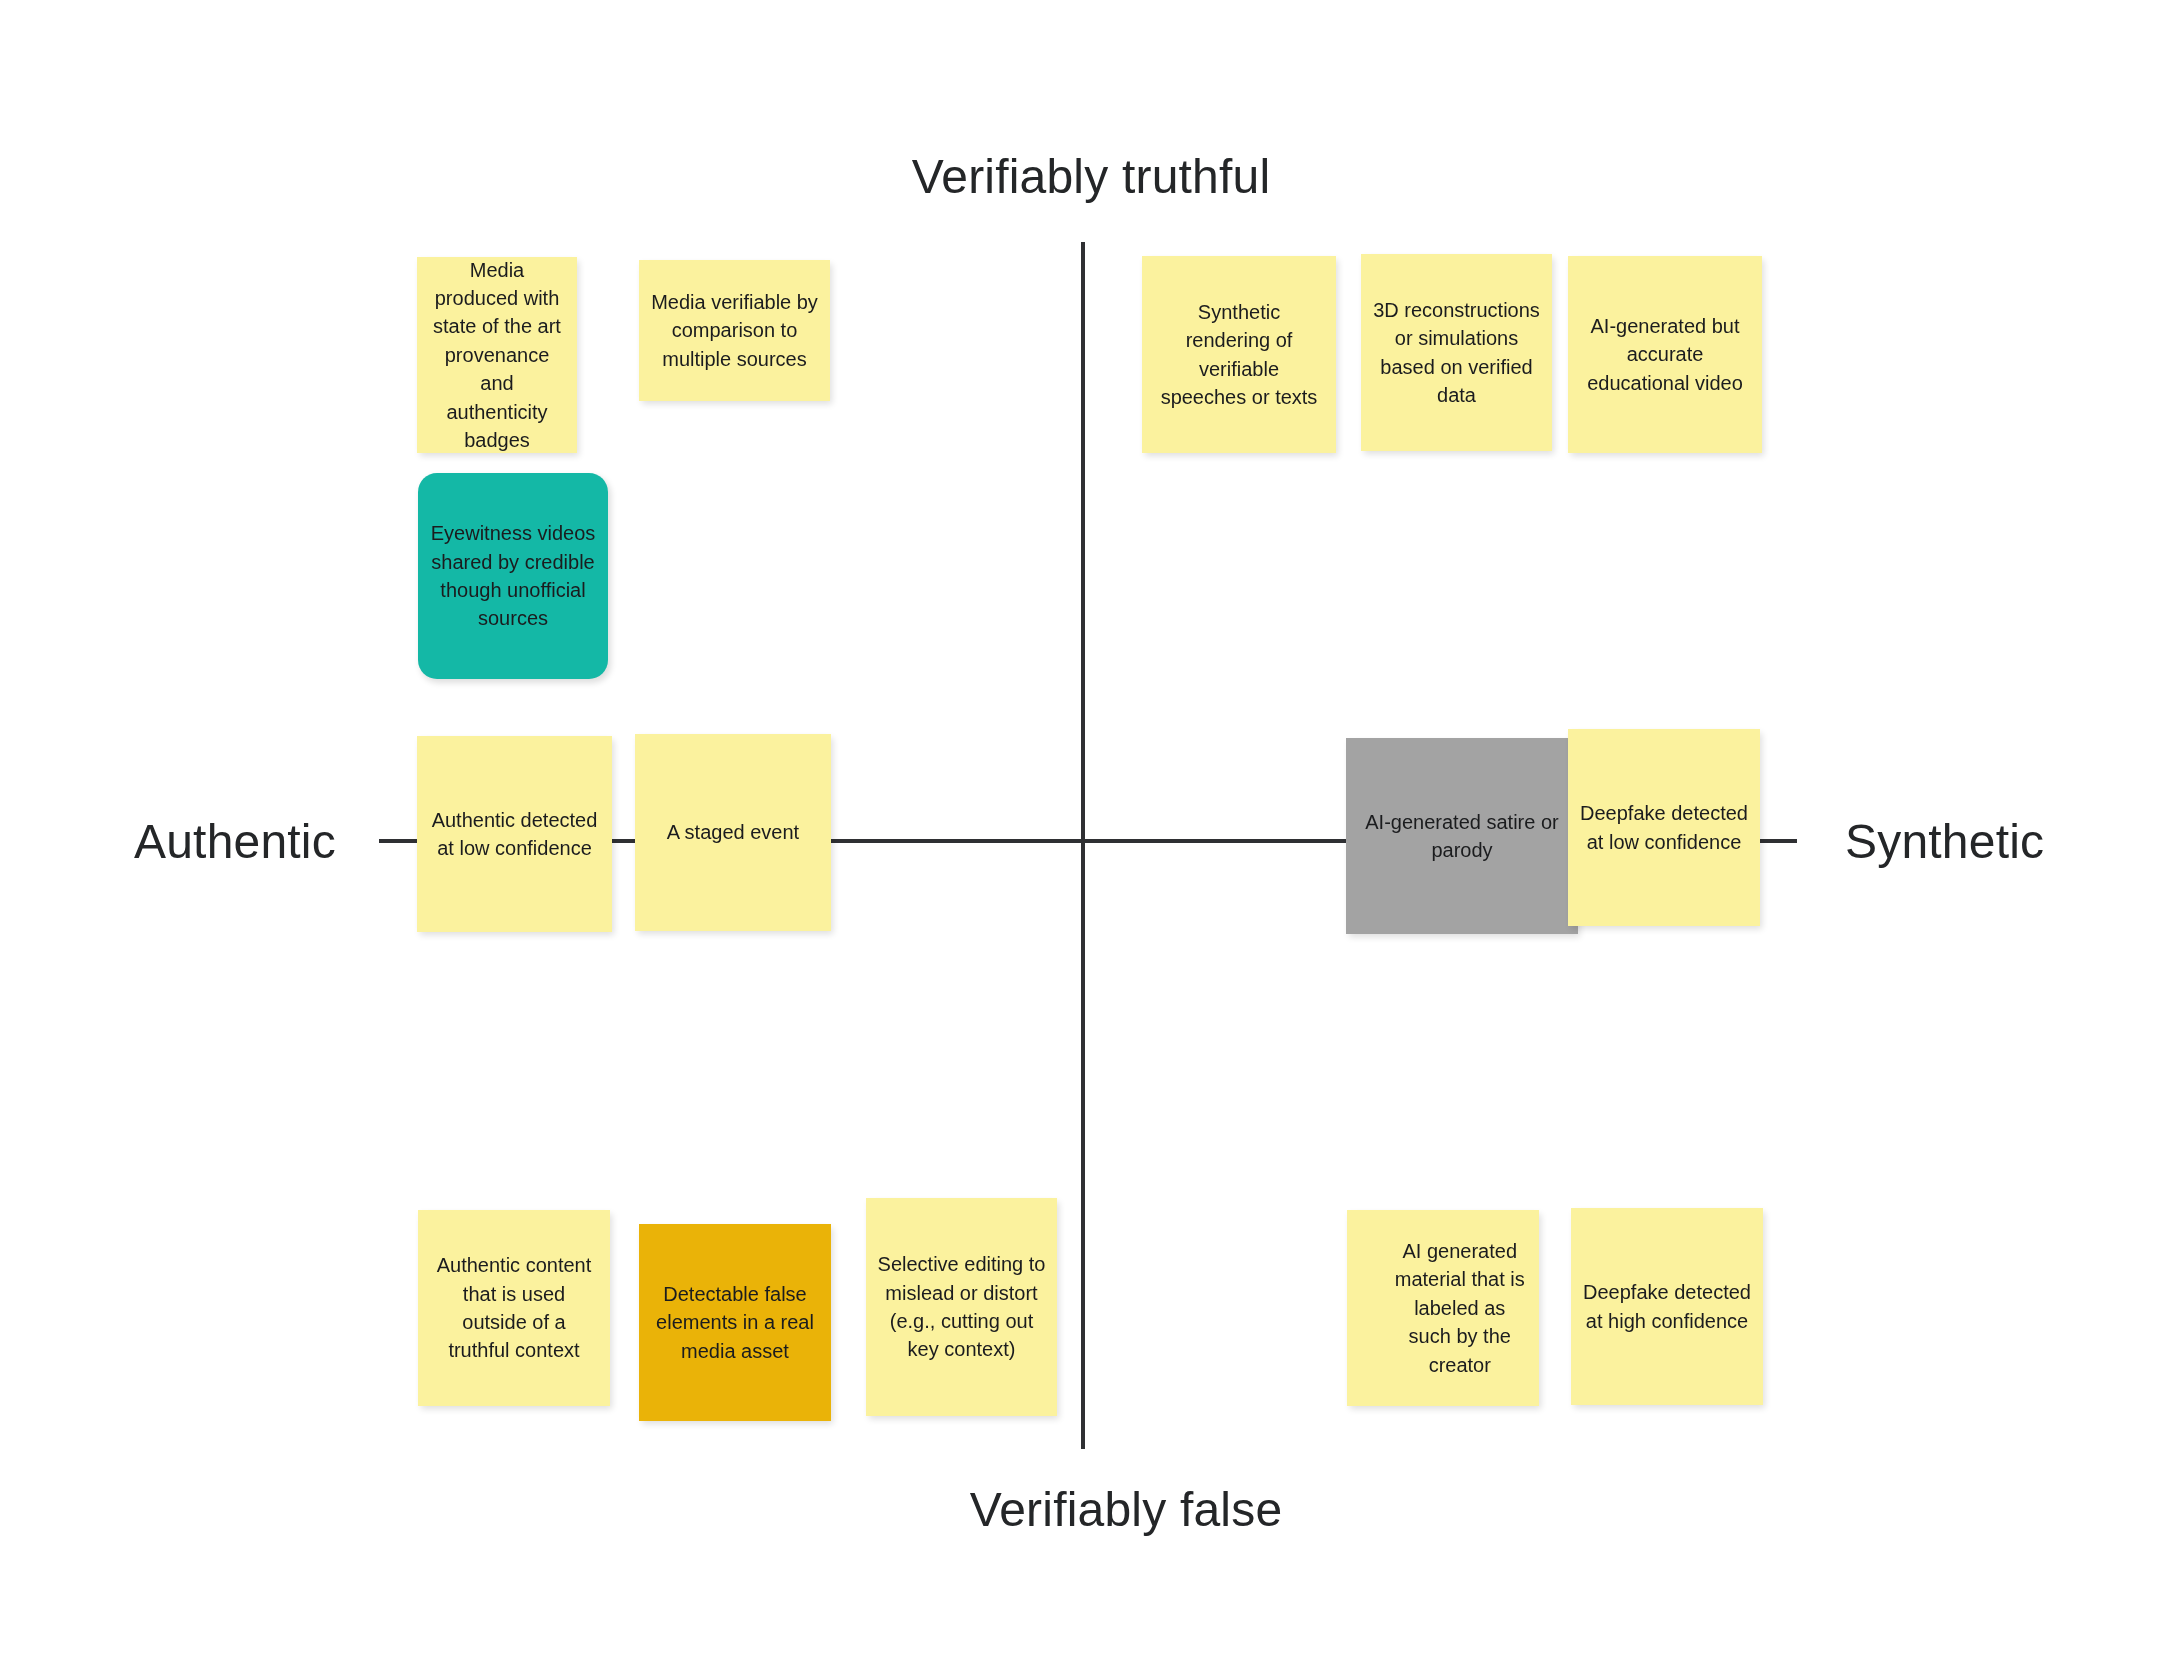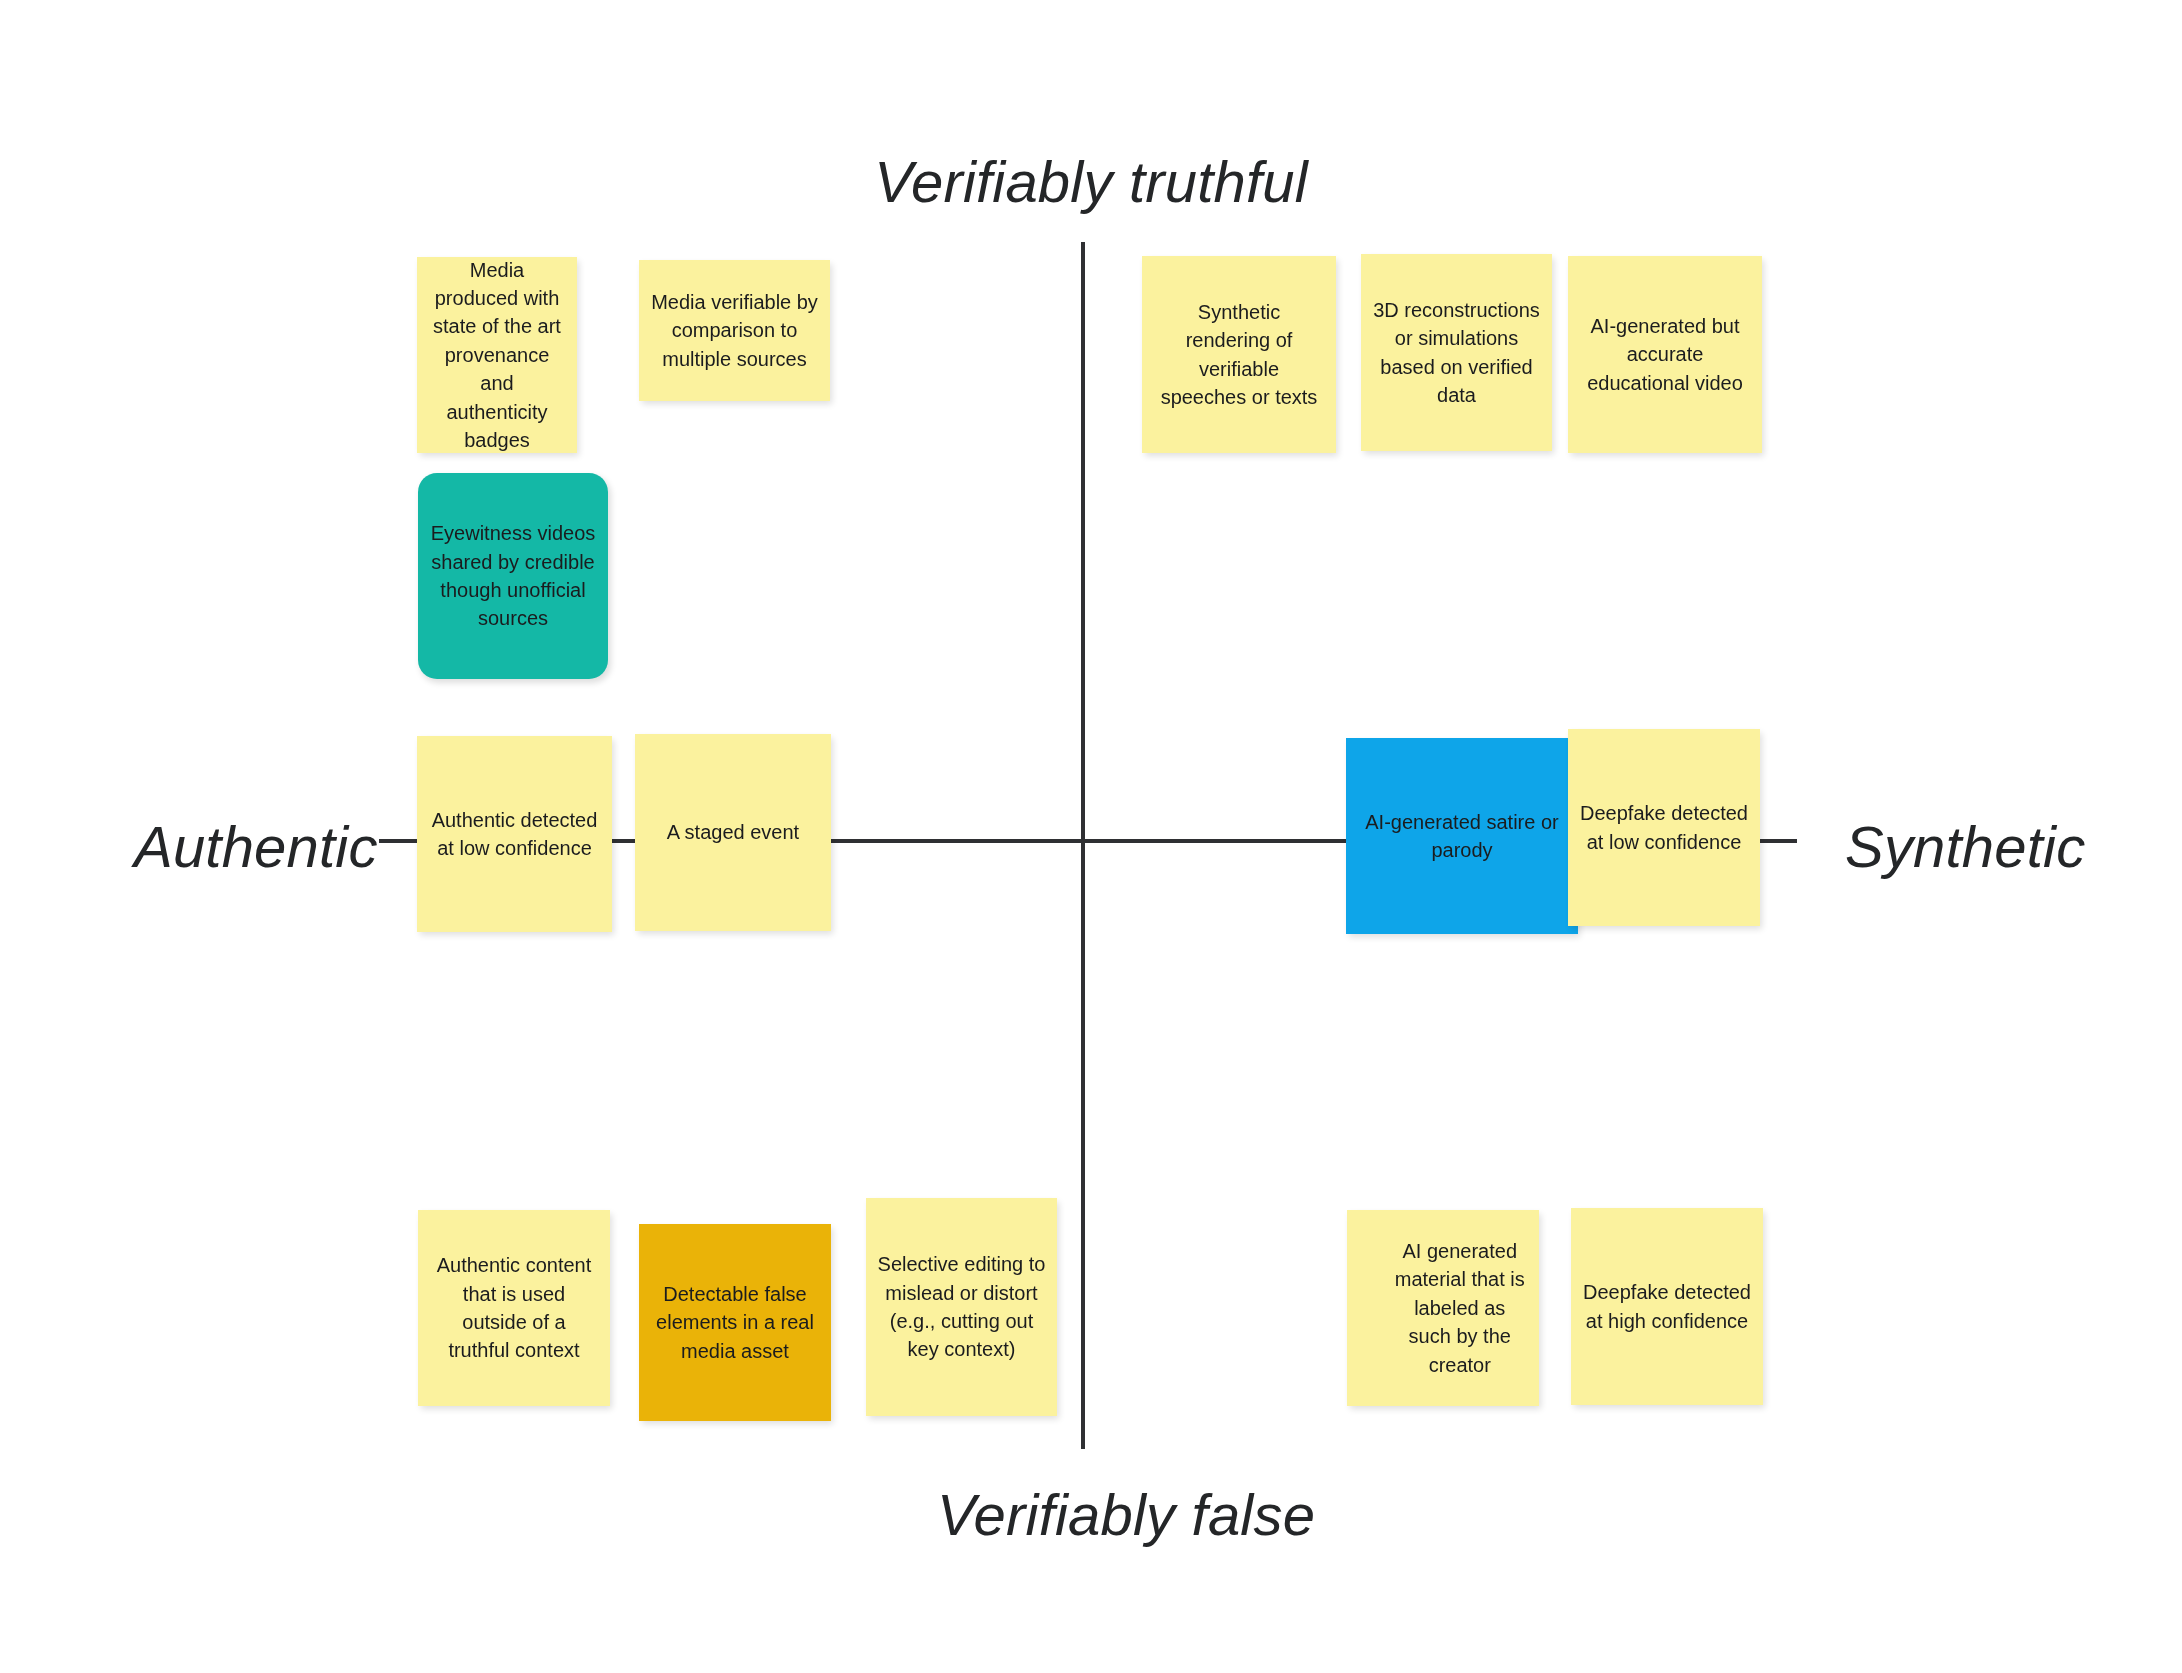--- a/index.html
+++ b/index.html
@@ -34,26 +34,25 @@
     left: 379px;
     top: 839px;
     width: 1418px;
     height: 3.8px;
   }
 
   
   .axis-label {
     position: absolute;
     color: #242628;
-    font-size: 58px;
+    font-size: 48px;
     font-weight: 400;
     letter-spacing: 0.2px;
     white-space: nowrap;
     line-height: 1;
-    font-style: italic;
   }
   #label-top {
     left: 0;
     top: 153px;
     width: 2182px;
     text-align: center;
   }
   #label-bottom {
     left: 0;
     top: 1486px;
@@ -122,21 +121,21 @@
       </div>
       <div class="note" style="left: 1142px; top: 256px; width: 194px; height: 197px; background: rgb(251, 242, 158);">
         <div class="note-text">Synthetic rendering of verifiable speeches or texts</div>
       </div>
       <div class="note" style="left: 1361px; top: 254px; width: 191px; height: 197px; background: rgb(251, 242, 158);">
         <div class="note-text">3D reconstructions or simulations based on verified data</div>
       </div>
       <div class="note" style="left: 1568px; top: 256px; width: 194px; height: 197px; background: rgb(251, 242, 158);">
         <div class="note-text">AI-generated but accurate educational video</div>
       </div>
-      <div class="note" style="left: 1346px; top: 738px; width: 232px; height: 196px; background: #0ea5e9;">
+      <div class="note" style="left: 1346px; top: 738px; width: 232px; height: 196px; background: #a3a3a3;">
         <div class="note-text">AI-generated satire or parody</div>
       </div>
       <div class="note" style="left: 1568px; top: 729px; width: 192px; height: 197px; background: rgb(251, 242, 158);">
         <div class="note-text">Deepfake detected at low confidence</div>
       </div>
       <div class="note" style="left: 418px; top: 1210px; width: 192px; height: 196px; background: rgb(251, 242, 158);">
         <div class="note-text">Authentic content that is used outside of a truthful context</div>
       </div>
       <div class="note" style="left: 639px; top: 1224px; width: 192px; height: 197px; background: #eab308;">
         <div class="note-text">Detectable false elements in a real media asset</div>

